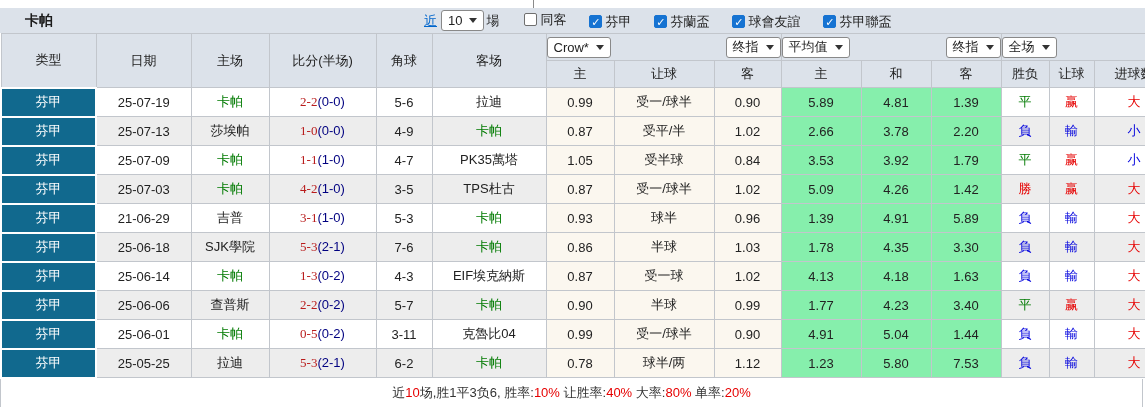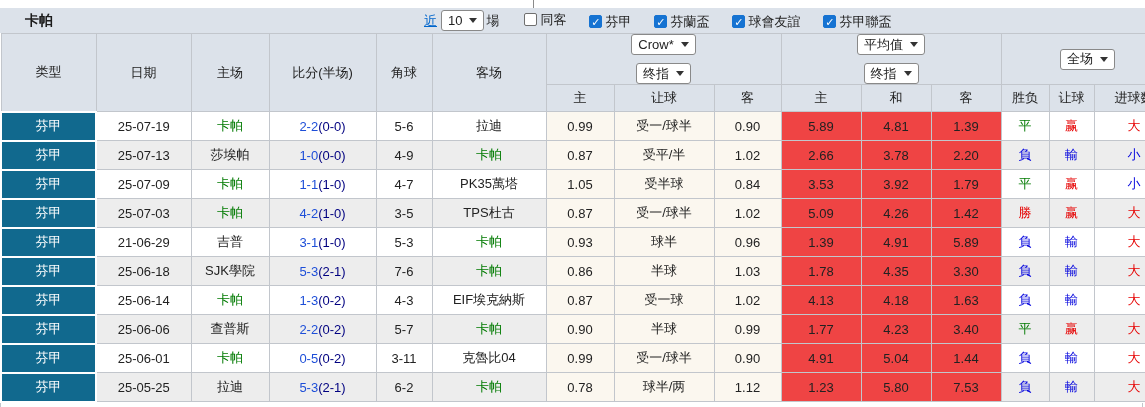--- a/index.html
+++ b/index.html
@@ -19,25 +19,25 @@
   .cb{display:inline-block;width:13px;height:13px;line-height:13px;border:1px solid #6f6f6f;border-radius:2px;
       background:#fff;margin-right:3px;text-align:center;font-size:11px;box-sizing:border-box;}
   .cb.on{background:#1673d2;border-color:#1673d2;color:#fff;}
   table{border-collapse:collapse;table-layout:fixed;width:1173px;}
   th,td{border:1px solid #c2c6cc;text-align:center;overflow:hidden;white-space:nowrap;padding:0;}
   thead th{background:#dce2ea;font-weight:normal;color:#222;height:26px;font-size:13px;}
   tbody td{height:27px;background:#fff;font-size:13px;}
   tr.alt td.plain{background:#ededed;}
   td.type{background:#11698e;color:#fff;border:2px solid #fff;}
   td.cream{background:#fbf7ef;}
-  td.lblue{background:#ef4444;}
-  .ft{color:#1d4ed8;}
+  td.lblue{background:#86efac;}
+  .ft{color:#b91c1c;font-family:Liberation Serif, serif;}
   .ht{color:#000080;}
   td.self{color:#007a00;}
-  .selwrap{display:flex;align-items:center;justify-content:space-between;gap:8px;flex-direction:column;}
+  .selwrap{display:flex;align-items:center;justify-content:space-between;gap:8px;}
   .summary{height:29px;border:1px solid #c2c6cc;border-top:none;width:1143px;box-sizing:border-box;
            display:flex;align-items:center;justify-content:center;}
   .summary span{white-space:pre;}
   .summary .r{color:#e60000;}
   .summary .k{color:#333;}
 </style>
 </head>
 <body>
 
 <div class="page">
@@ -315,20 +315,21 @@
           <td class="plain" style="color: rgb(0, 0, 221);">負</td>
           <td class="plain" style="color: rgb(0, 0, 221);">輸</td>
           <td class="plain" style="color: rgb(230, 0, 0);">大</td>
         </tr>
       </tbody>
   </table>
 
   <div class="summary">
       <span class="k">近</span>
       <span class="r">10</span>
+      <span class="k">场,胜1平3负6, 胜率:</span>
       <span class="r">10%</span>
       <span class="k"> 让胜率:</span>
       <span class="r">40%</span>
       <span class="k"> 大率:</span>
       <span class="r">80%</span>
       <span class="k"> 单率:</span>
       <span class="r">20%</span>
     </div>
 
 </div>

